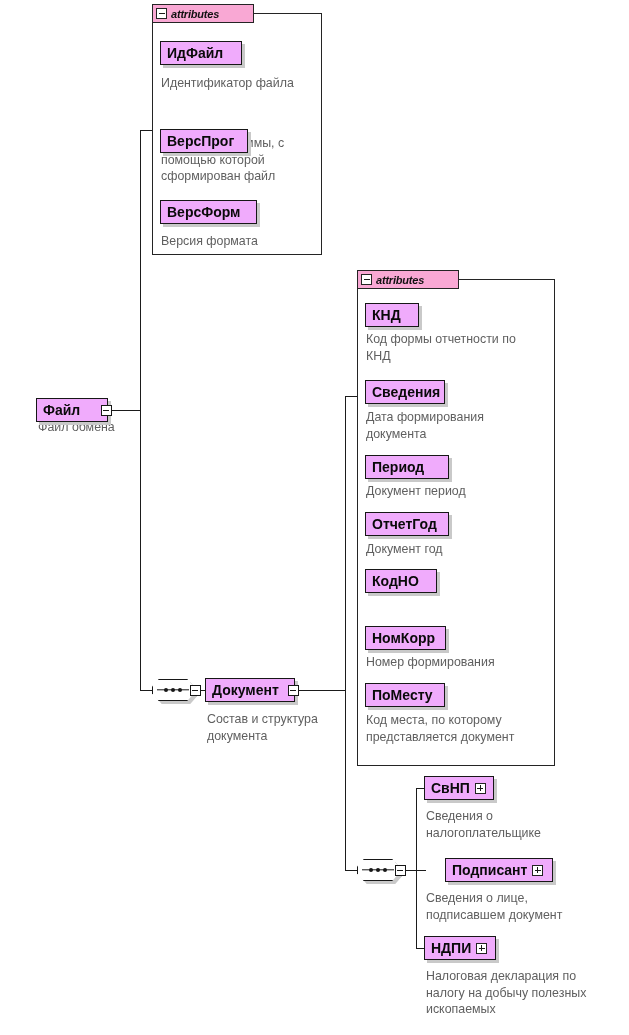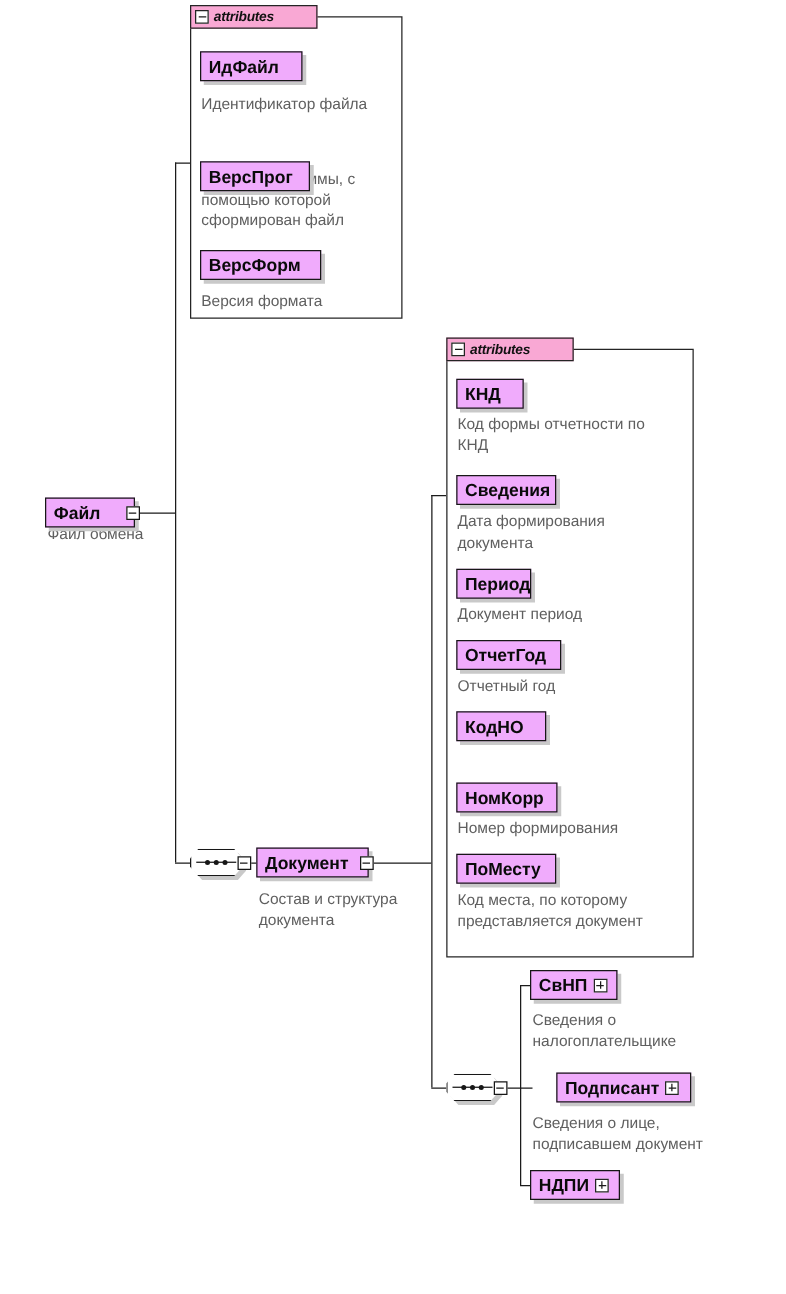--- a/index.html
+++ b/index.html
@@ -230,29 +230,29 @@
   </div>
   <div class="desc" style="left:366px; top:331px; width:190px;">Код формы отчетности по
 КНД</div>
 
   <div class="node thin" style="left:365px; top:380px; width:80px;">
     <span class="nm">Сведения</span>
   </div>
   <div class="desc" style="left:366px; top:409px; width:190px;">Дата формирования
 документа</div>
 
-  <div class="node thin" style="left:365px; top:455px; width:60px;">
+  <div class="node thin" style="left:365px; top:455px; width:84px;">
     <span class="nm">Период</span>
   </div>
   <div class="desc" style="left:366px; top:483px; width:190px;">Документ период</div>
 
   <div class="node thin" style="left:365px; top:512px; width:84px;">
     <span class="nm">ОтчетГод</span>
   </div>
-  <div class="desc" style="left:366px; top:541px; width:190px;">Отчетный год</div>
+  <div class="desc" style="left:366px; top:541px; width:190px;">Документ год</div>
 
   <div class="node thin" style="left:365px; top:569px; width:72px;">
     <span class="nm">КодНО</span>
   </div>
 
   <div class="node thin" style="left:365px; top:626px; width:81px;">
     <span class="nm">НомКорр</span>
   </div>
   <div class="desc" style="left:366px; top:654px; width:190px;">Номер формирования</div>
 
@@ -291,14 +291,17 @@
     <span class="nm">Подписант</span>
     <span class="pm plus"></span>
   </div>
   <div class="desc" style="left:426px; top:890px; width:190px;">Сведения о лице,
 подписавшем документ</div>
 
   <div class="node" style="left:424px; top:936px; width:72px;">
     <span class="nm">НДПИ</span>
     <span class="pm plus"></span>
   </div>
+  <div class="desc" style="left:426px; top:968px; width:200px;">Налоговая декларация по
+налогу на добычу полезных
+ископаемых</div>
 
 </div>
 
 </body></html>

